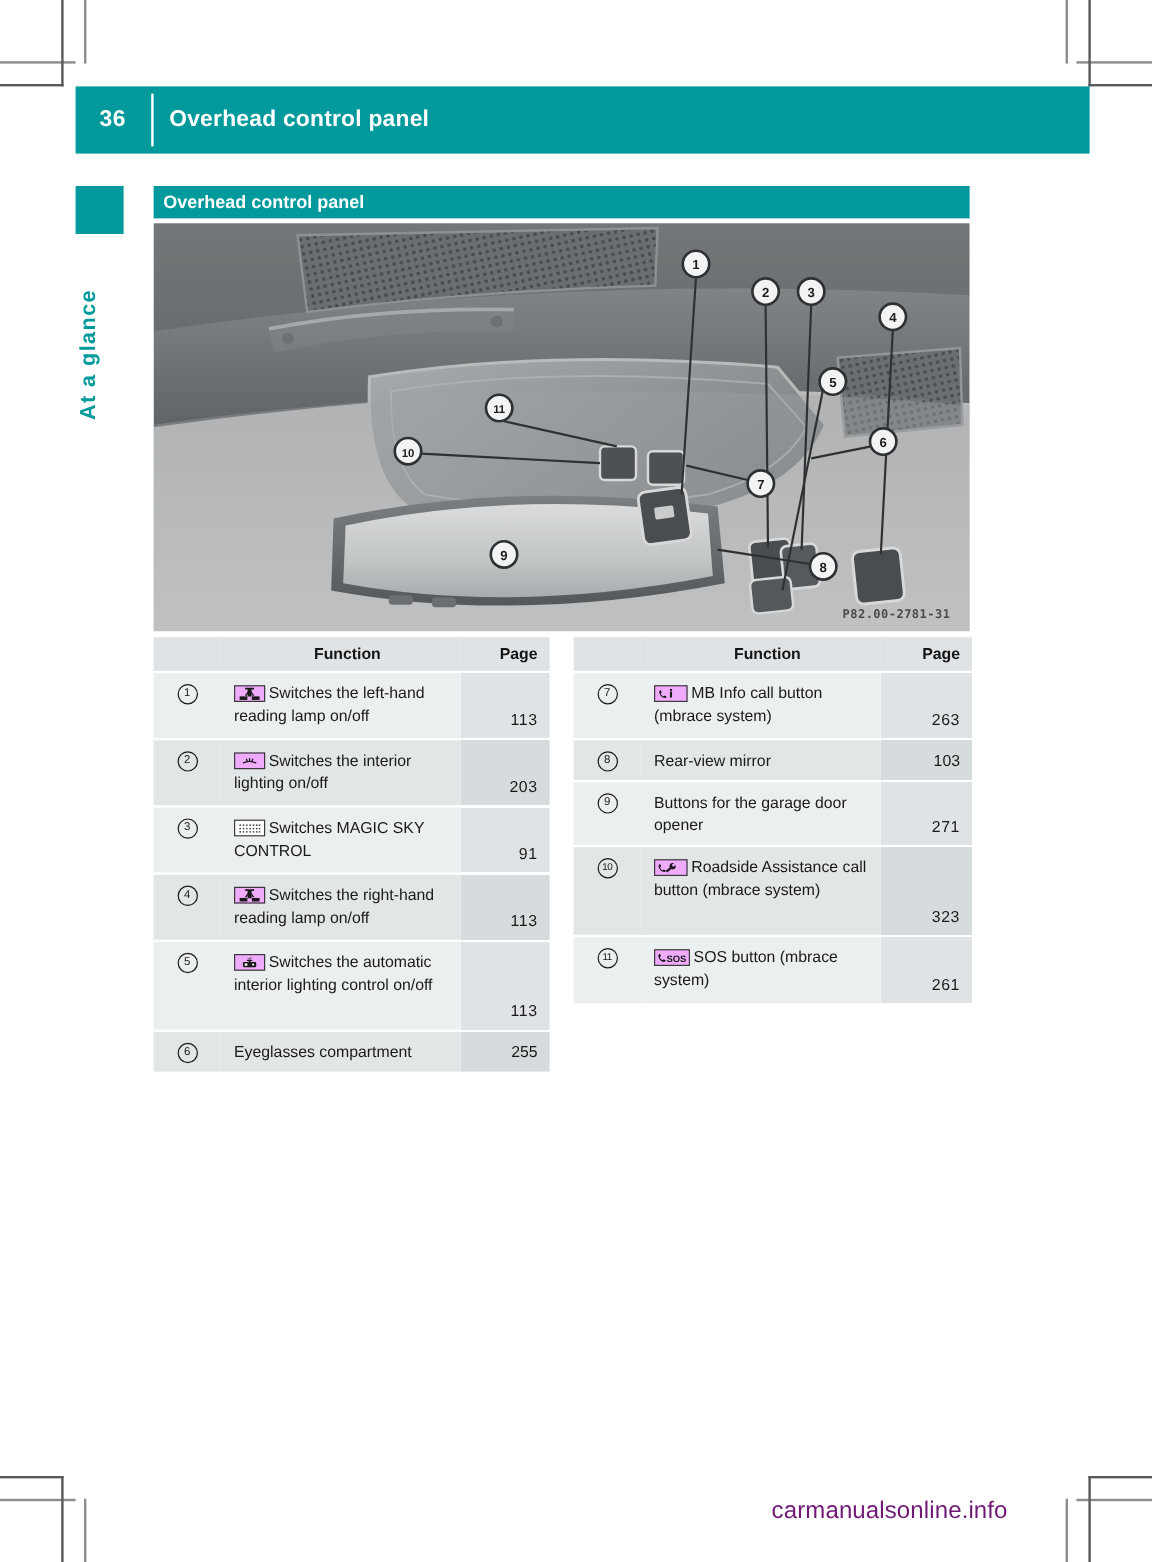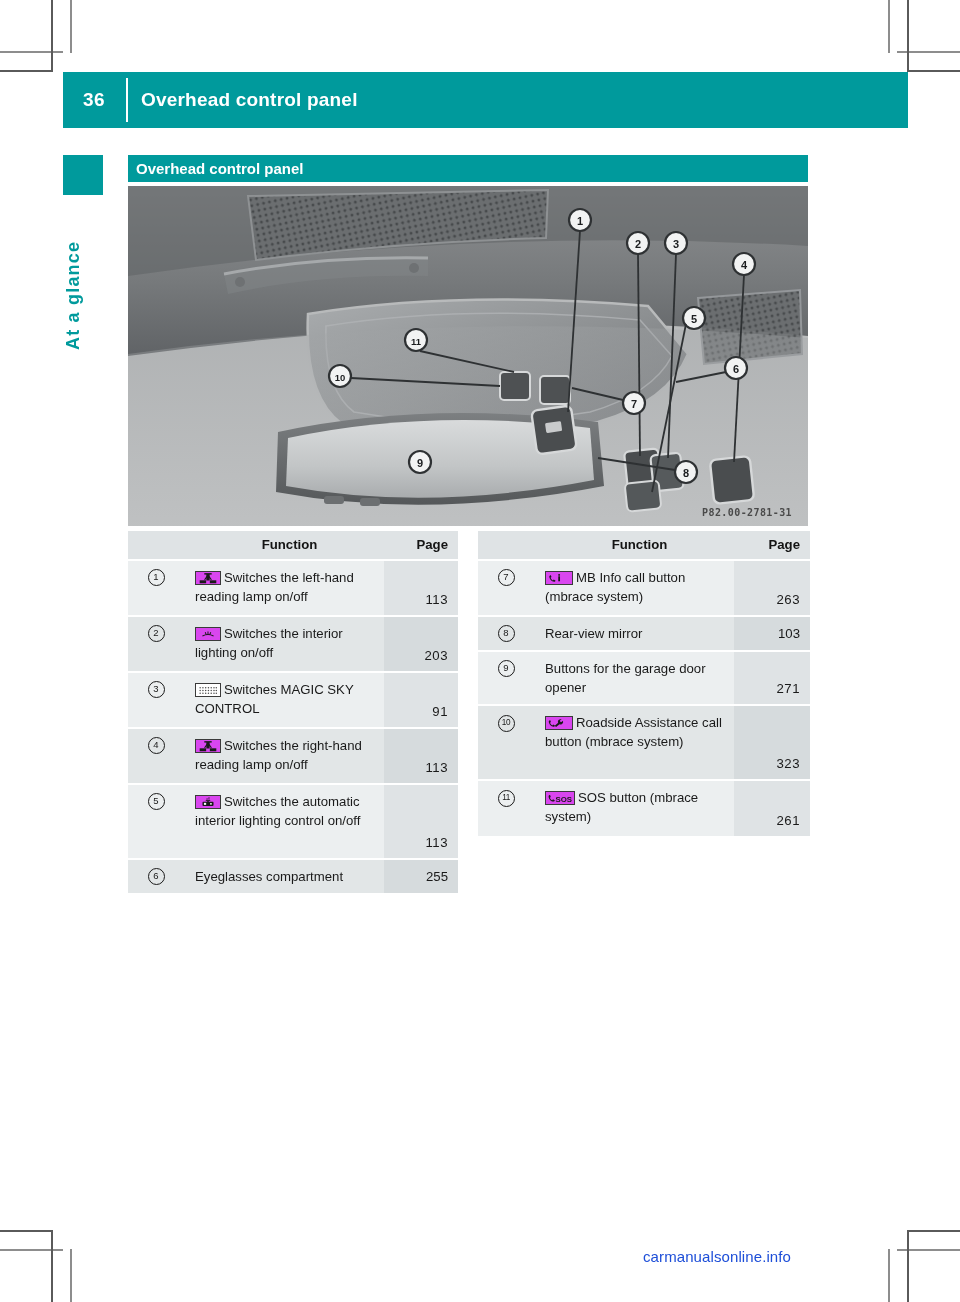--- a/index.html
+++ b/index.html
@@ -175,34 +175,34 @@
     text-align: center;
     color: #1a1a1a;
     font-family: "Liberation Sans", sans-serif;
   }
   .circnum.wide { font-size: 8.2px; letter-spacing: -.4px; }
 
   
   .pict {
     display: inline-block;
     border: 1.1px solid #3a3a3a;
-    background: #d946ef;
+    background: #f0abfc;
     vertical-align: -3px;
     margin-right: 3px;
     box-sizing: border-box;
     position: relative;
   }
   .pict svg { display: block; }
 
   
   #watermark {
     position: absolute;
     left: 643px; top: 1248px;
-    font-size: 15px;
-    color: #1d4ed8;
+    font-size: 20px;
+    color: #701a75;
     letter-spacing: .1px;
     font-family: "Liberation Sans", sans-serif;
   }
 </style>
 </head>
 <body>
 
 <div class="cropmark light" style="left:0px;  top:51px;   width:63px;  height:2px;"></div>
 <div class="cropmark" style="left:0px;  top:70px;   width:53px;  height:2px;"></div>
 <div class="cropmark" style="left:51px; top:0px;    width:2px;   height:72px;"></div>

